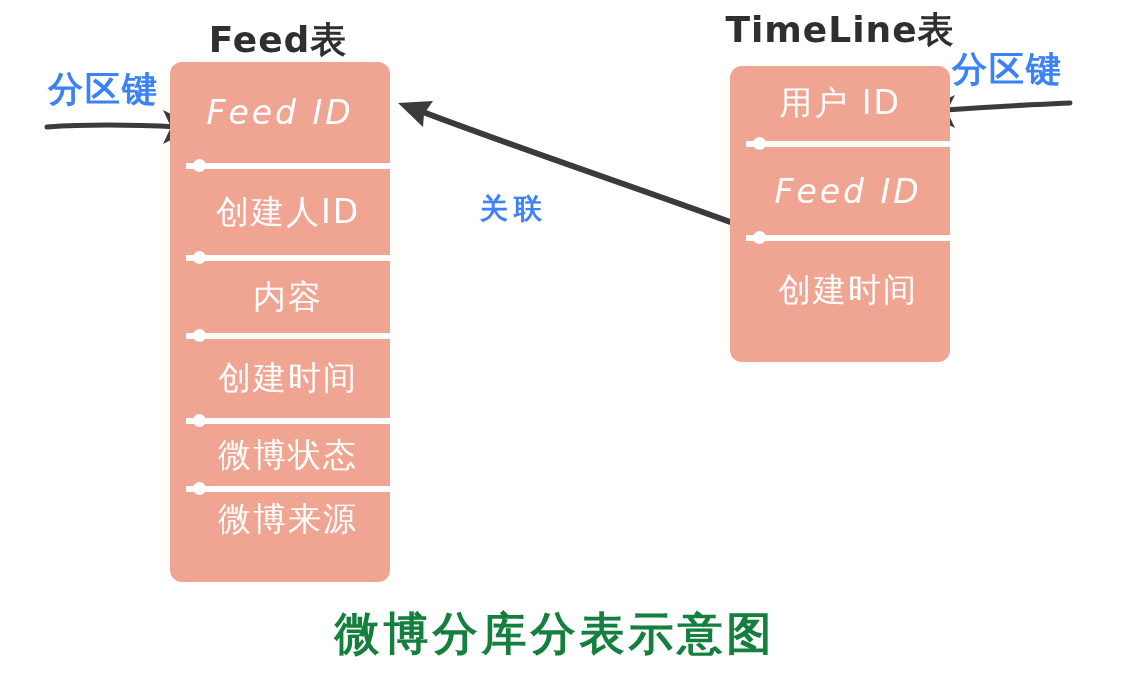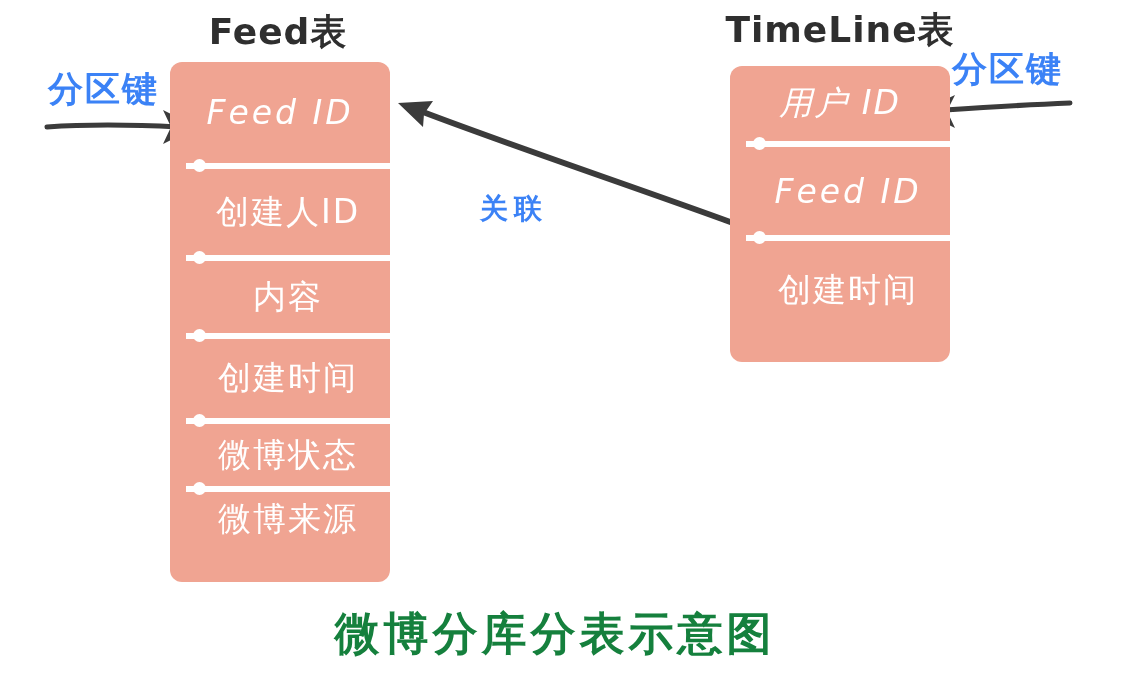--- a/index.html
+++ b/index.html
@@ -22,21 +22,21 @@
     pointer-events: none;
   }
   .table-title {
     position: absolute;
     text-align: center;
     font-size: 36px;
     font-weight: bold;
     color: #2f2f2f;
     letter-spacing: 1px;
   }
-  .feed-title { left: 158px; top: 8px; width: 240px; }
+  .feed-title { left: 158px; top: 16px; width: 240px; }
   .timeline-title { left: 710px; top: 6px; width: 260px; }
 
   .table {
     position: absolute;
     background: #F0A492;
     border-radius: 12px;
     overflow: hidden;
     display: flex;
     flex-direction: column;
   }
@@ -65,21 +65,21 @@
   }
   .row.latin { font-style: italic; letter-spacing: 3px; }
 
   .feed-table .row:nth-child(1) { height: 101px; }
   .feed-table .row:nth-child(2) { height: 92px; }
   .feed-table .row:nth-child(3) { height: 78px; }
   .feed-table .row:nth-child(4) { height: 85px; }
   .feed-table .row:nth-child(5) { height: 68px; }
   .feed-table .row:nth-child(6) { height: 60px; }
 
-  .timeline-table .row:nth-child(1) { height: 75px; font-style: italic; }
+  .timeline-table .row:nth-child(1) { height: 75px; }
   .timeline-table .row:nth-child(2) { height: 94px; }
   .timeline-table .row:nth-child(3) { height: 105px; }
 
   .anno-label {
     position: absolute;
     color: #3b82f6;
     font-weight: bold;
     white-space: nowrap;
   }
   .partition-left  { left: 48px;  top: 66px; font-size: 35px; letter-spacing: 2px; }

